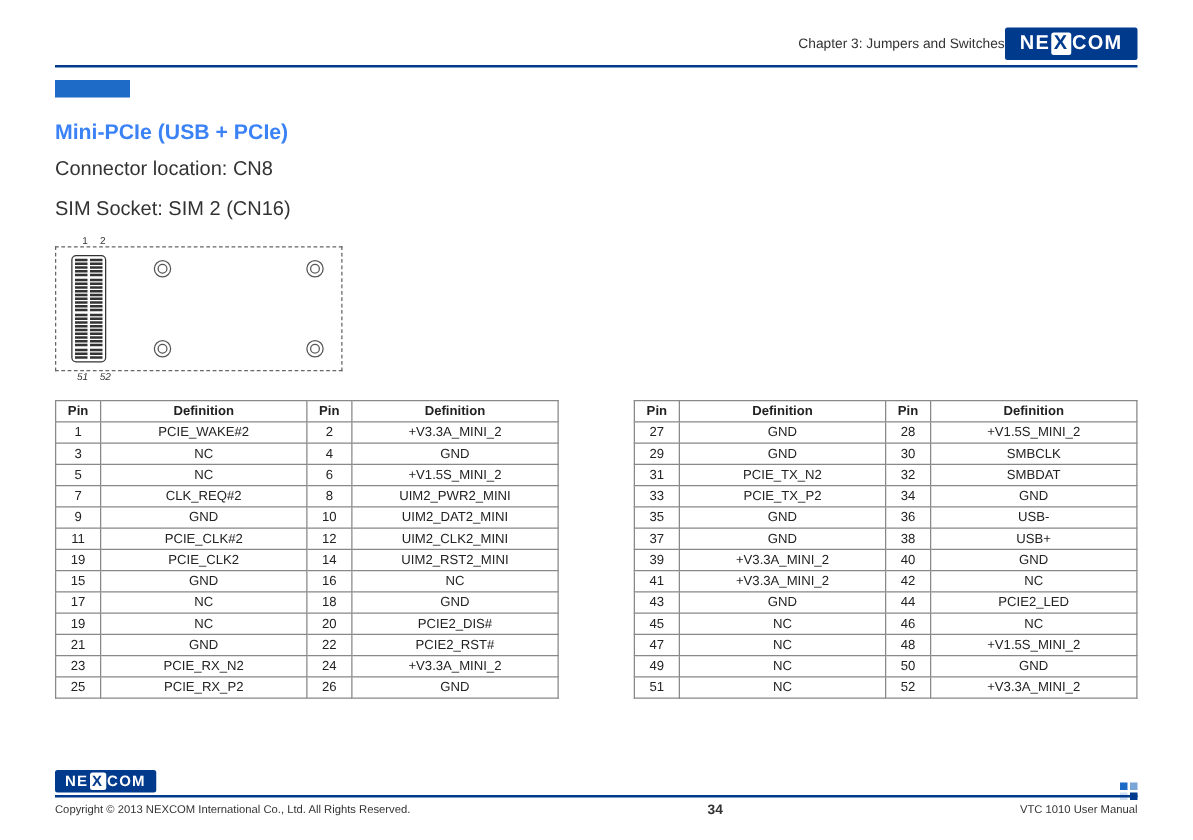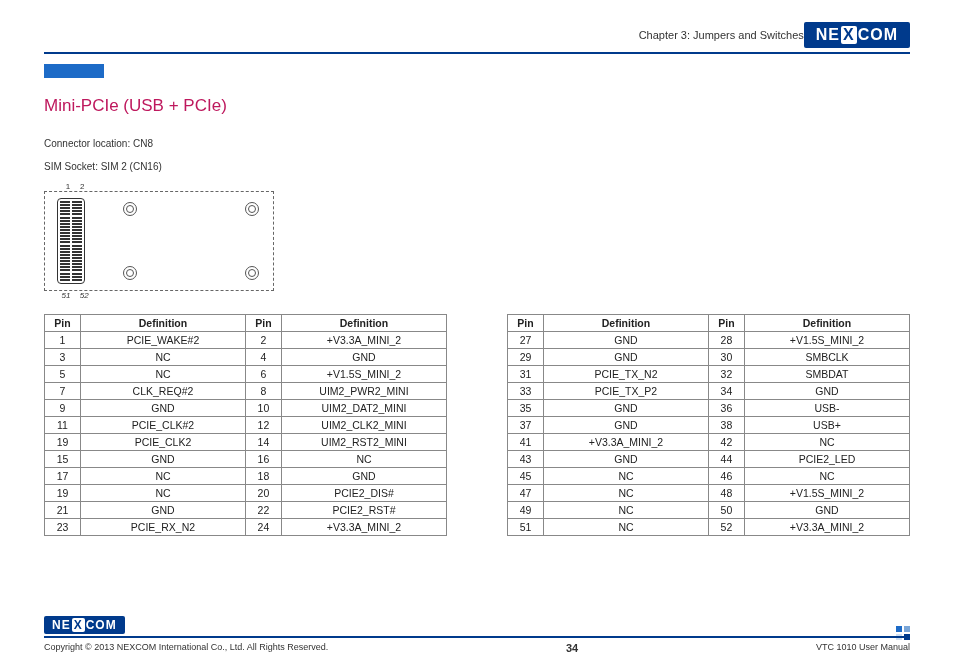--- a/index.html
+++ b/index.html
@@ -48,26 +48,26 @@
   }
   .blue-tab {
     width: 60px;
     height: 14px;
     background: #1d6bc7;
     margin-top: 10px;
     margin-bottom: 18px;
   }
   h2.section-title {
     font-size: 17px;
-    font-weight: 400;
-    color: #be185d;
-    margin-bottom: 20px;
+    font-weight: 700;
+    color: #3b82f6;
+    margin-bottom: 8px;
   }
   .subline {
-    font-size: 10px;
+    font-size: 16px;
     color: #333;
     line-height: 1.5;
     margin-bottom: 8px;
   }
 
   
   .diagram-wrap {
     margin-top: 4px;
     margin-bottom: 14px;
   }
@@ -356,20 +356,26 @@
             <td>GND</td>
             <td>22</td>
             <td>PCIE2_RST#</td>
           </tr>
           <tr>
             <td>23</td>
             <td>PCIE_RX_N2</td>
             <td>24</td>
             <td>+V3.3A_MINI_2</td>
           </tr>
+          <tr>
+            <td>25</td>
+            <td>PCIE_RX_P2</td>
+            <td>26</td>
+            <td>GND</td>
+          </tr>
         </tbody>
     </table>
 
     <table class="pins" id="tbl2">
       <colgroup>
           <col class="cpin">
           <col class="cdef">
           <col class="cpin">
           <col class="cdef">
         </colgroup>
@@ -410,20 +416,26 @@
             <td>35</td>
             <td>GND</td>
             <td>36</td>
             <td>USB-</td>
           </tr>
           <tr>
             <td>37</td>
             <td>GND</td>
             <td>38</td>
             <td>USB+</td>
+          </tr>
+          <tr>
+            <td>39</td>
+            <td>+V3.3A_MINI_2</td>
+            <td>40</td>
+            <td>GND</td>
           </tr>
           <tr>
             <td>41</td>
             <td>+V3.3A_MINI_2</td>
             <td>42</td>
             <td>NC</td>
           </tr>
           <tr>
             <td>43</td>
             <td>GND</td>

